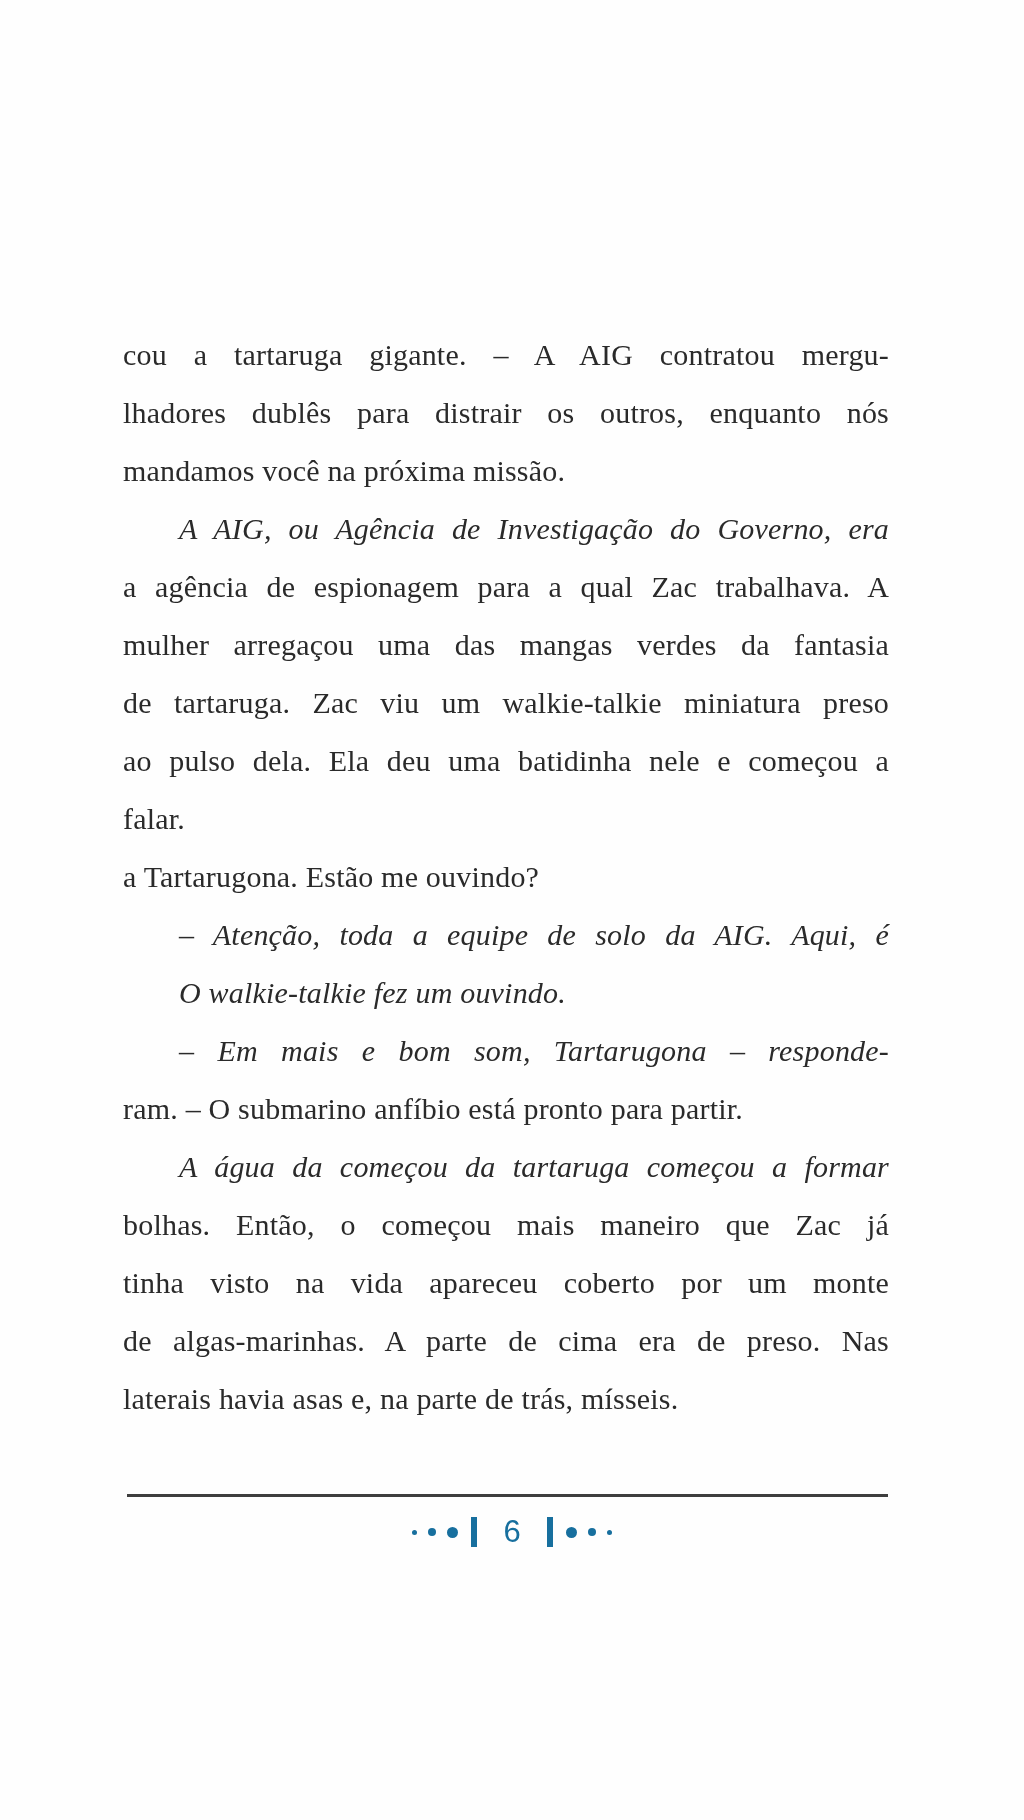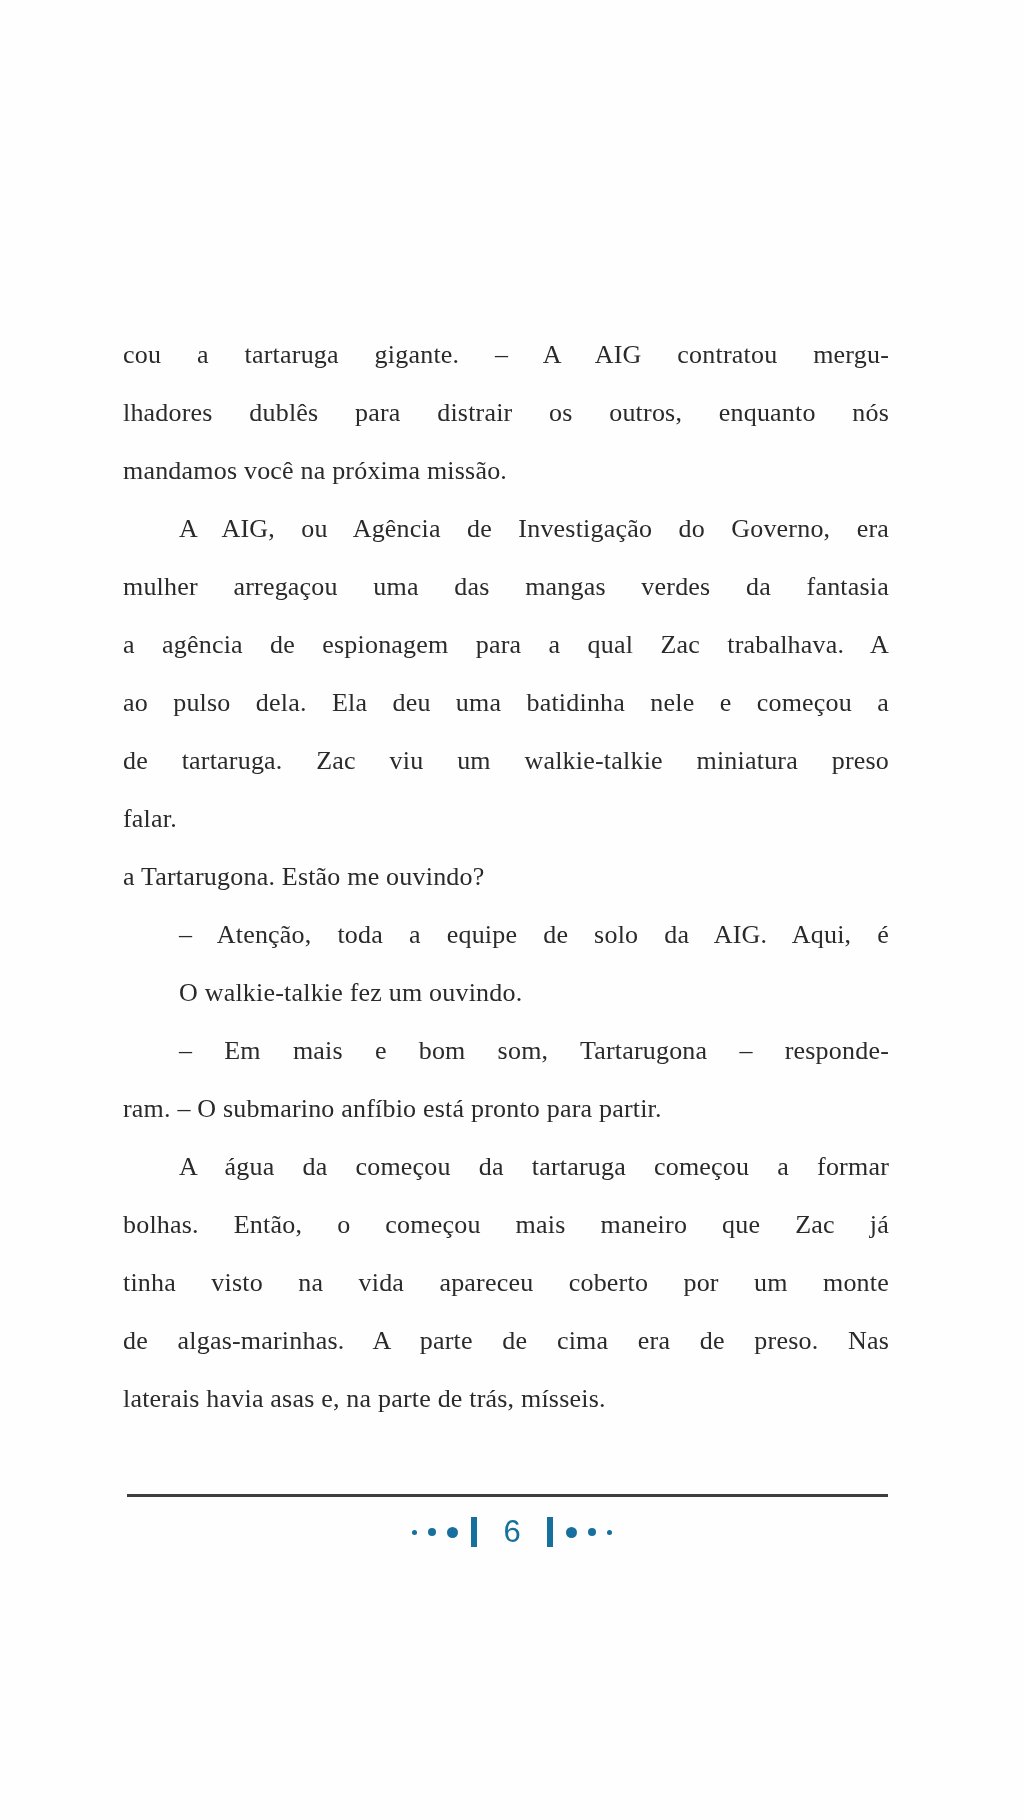--- a/index.html
+++ b/index.html
@@ -13,32 +13,32 @@
     height: 1820px;
     background: var(--paper, #fefefe);
     overflow: hidden;
     font-family: "Liberation Serif", serif;
   }
   .text-block {
     position: absolute;
     left: 123px;
     top: 326px;
     width: 766px;
-    font-size: 26px;
+    font-size: 30px;
     line-height: 58px;
     color: var(--ink, #2a2a2a);
     letter-spacing: 0.2px;
   }
   .para { margin: 0; }
   .line {
     text-align: justify;
     text-align-last: justify;
   }
   .line.last { text-align-last: left; }
-  .line.indent { padding-left: 56px; }
+  .line.indent { padding-left: 56px; font-style: italic; }
   .footer-rule {
     position: absolute;
     left: 127px;
     top: 1494px;
     width: 761px;
     height: 3px;
     background: var(--rule-color, #3e3e3e);
   }
   .footer {
     position: absolute;
@@ -86,24 +86,24 @@
 <div class="page">
 
   <div class="text-block" id="text-block">
       <div class="para">
         <div class="line">cou a tartaruga gigante. – A AIG contratou mergu-</div>
         <div class="line">lhadores dublês para distrair os outros, enquanto nós</div>
         <div class="line last">mandamos você na próxima missão.</div>
       </div>
       <div class="para">
         <div class="line indent">A AIG, ou Agência de Investigação do Governo, era</div>
+        <div class="line">a agência de espionagem para a qual Zac trabalhava. A</div>
         <div class="line">mulher arregaçou uma das mangas verdes da fantasia</div>
-        <div class="line">a agência de espionagem para a qual Zac trabalhava. A</div>
+        <div class="line">de tartaruga. Zac viu um walkie-talkie miniatura preso</div>
         <div class="line">ao pulso dela. Ela deu uma batidinha nele e começou a</div>
-        <div class="line">de tartaruga. Zac viu um walkie-talkie miniatura preso</div>
         <div class="line last">falar.</div>
       </div>
       <div class="para">
         <div class="line last">a Tartarugona. Estão me ouvindo?</div>
         <div class="line indent">– Atenção, toda a equipe de solo da AIG. Aqui, é</div>
       </div>
       <div class="para">
         <div class="line indent last">O walkie-talkie fez um ouvindo.</div>
       </div>
       <div class="para">

